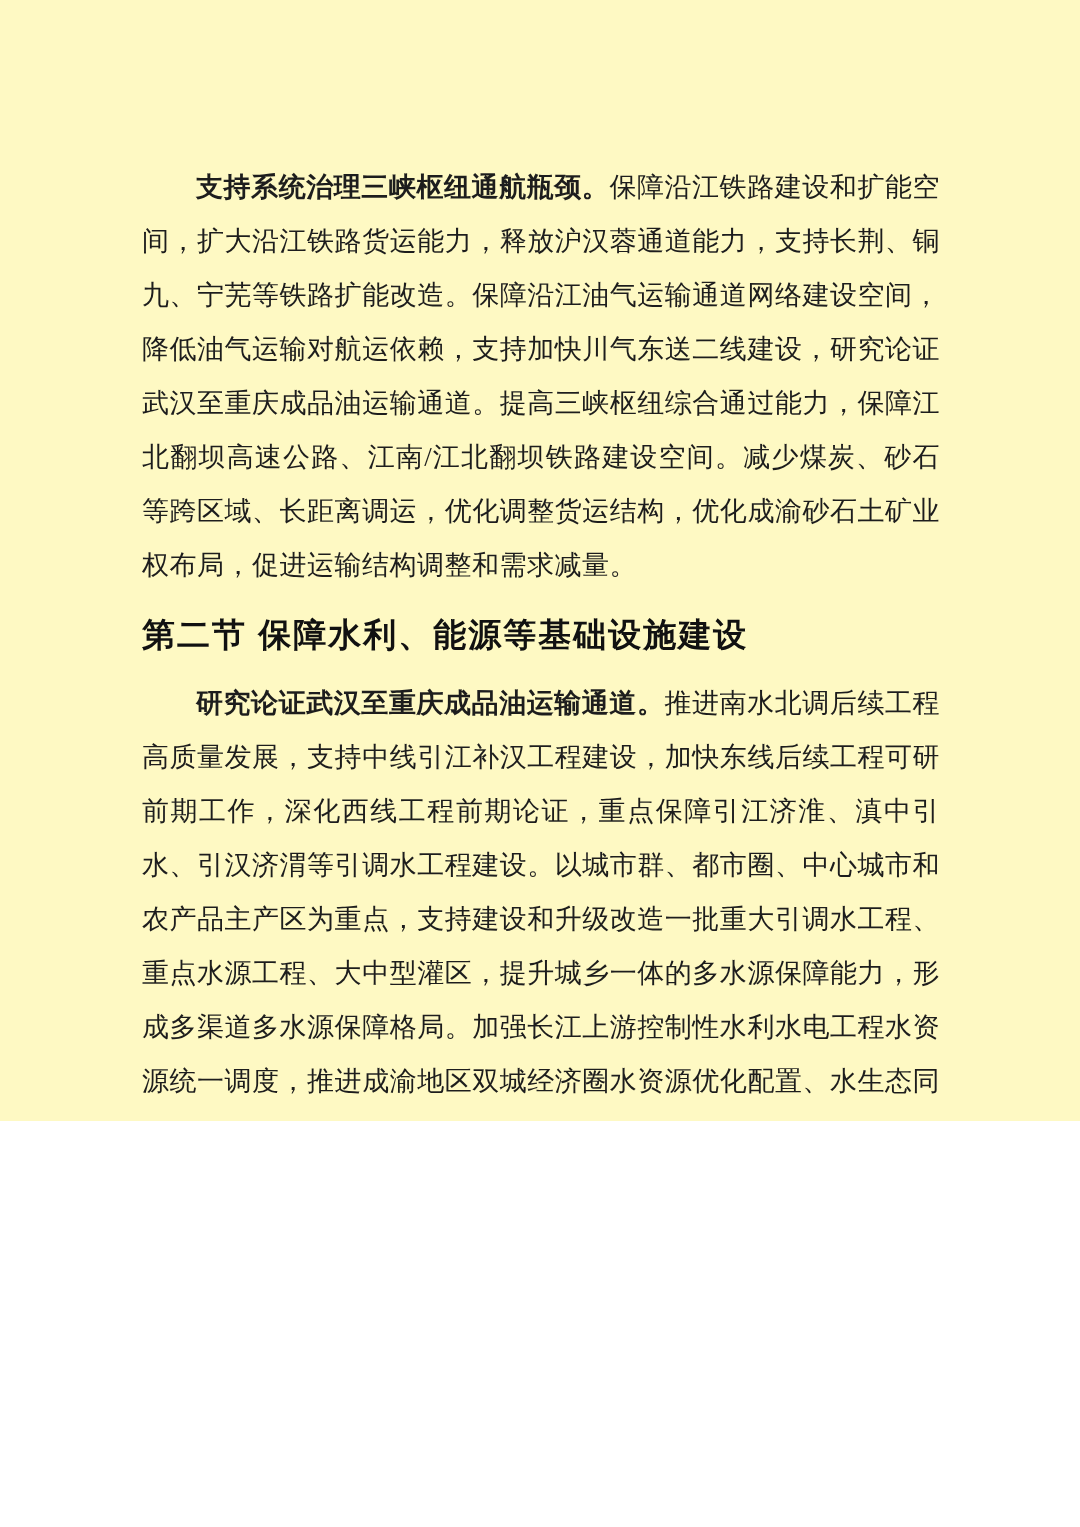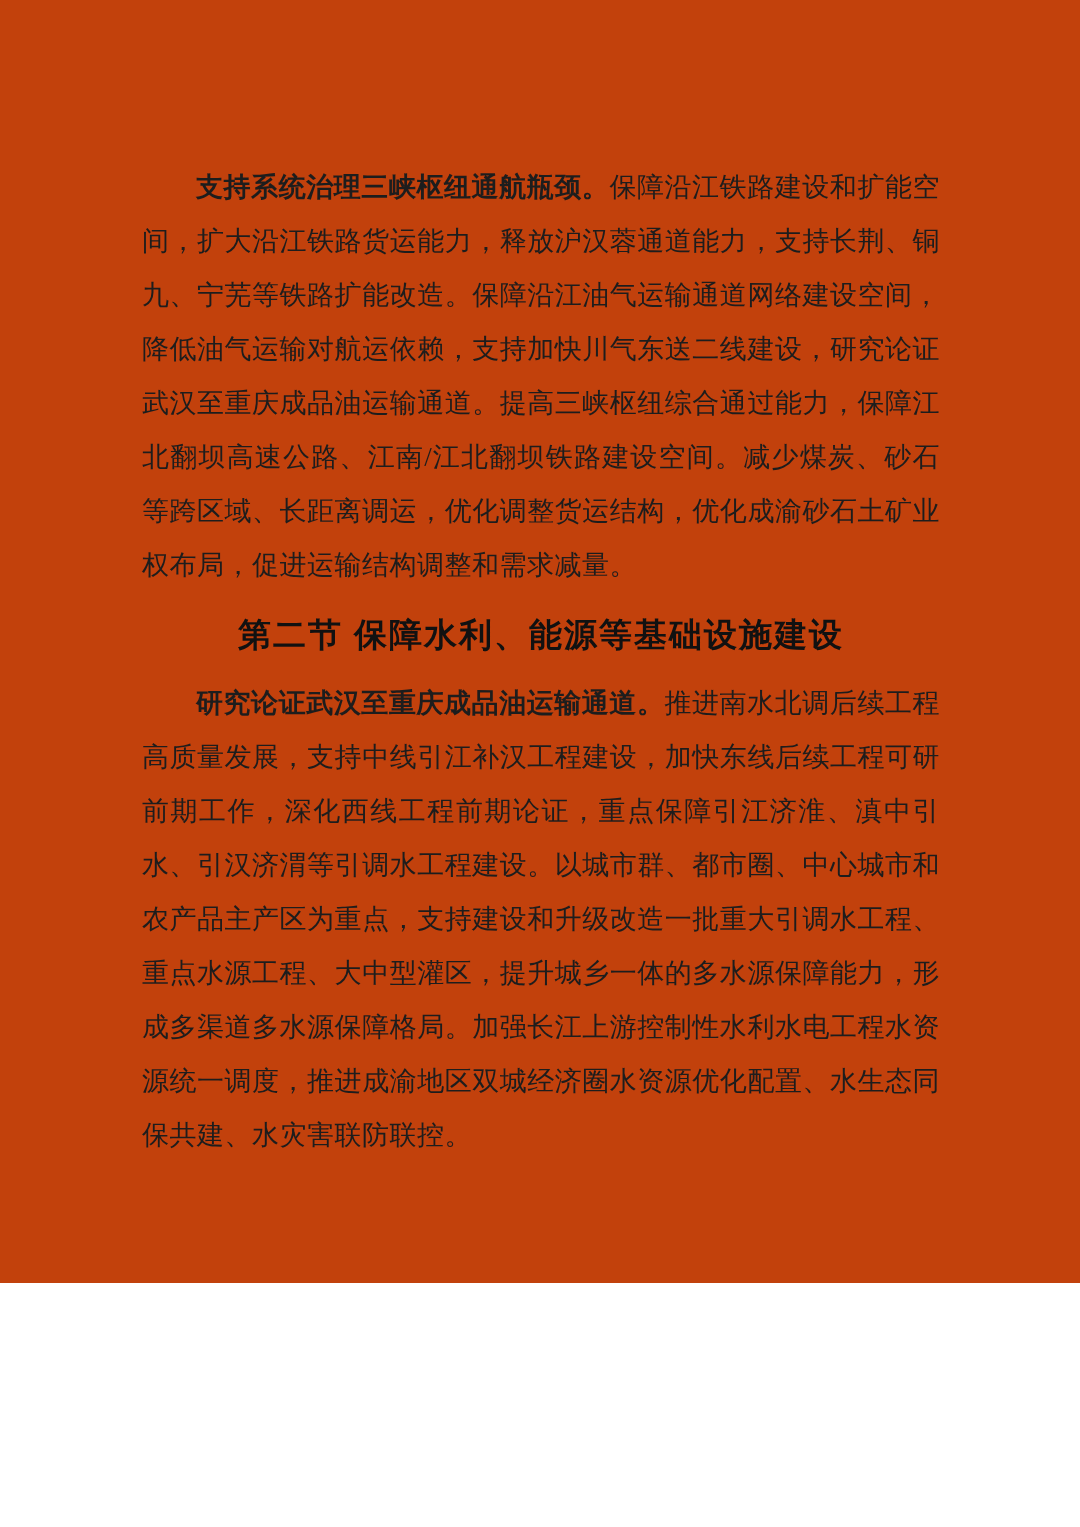--- a/index.html
+++ b/index.html
@@ -3,22 +3,22 @@
 <meta charset="utf-8">
 <style>
   html, body {
     margin: 0;
     padding: 0;
     background: #ffffff;
   }
   .page {
     position: relative;
     width: 1080px;
-    height: 1283px;
-    background: #c2410c;
+    height: 1121px;
+    background: #fef9c3;
     overflow: hidden;
     font-family: "Liberation Serif", "DejaVu Serif", serif;
     color: #1d1d1d;
   }
   .content {
     position: absolute;
     left: 142px;
     top: 160px;
     width: 798px;
   }
@@ -35,21 +35,20 @@
     
     font-weight: 600;
   }
   .section-heading {
     margin: 16px 0 14px 0;
     font-family: "Liberation Sans", "DejaVu Sans", sans-serif;
     font-weight: bold;
     font-size: 33px;
     line-height: 54px;
     letter-spacing: 2px;
-    text-align: center;
     color: #111111;
   }
   .footer {
     position: absolute;
     left: 143px;
     top: 1363px;
     font-size: 39px;
     line-height: 36px;
     letter-spacing: 3px;
     color: #1d1d1d;

